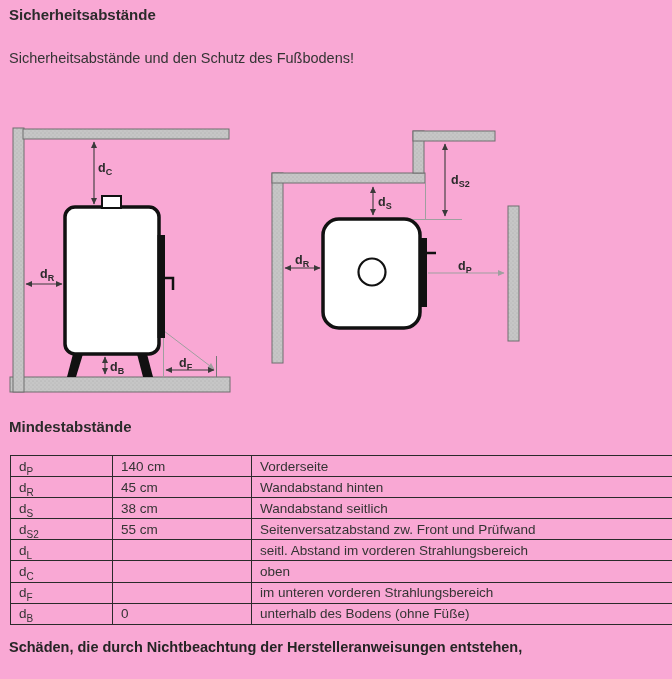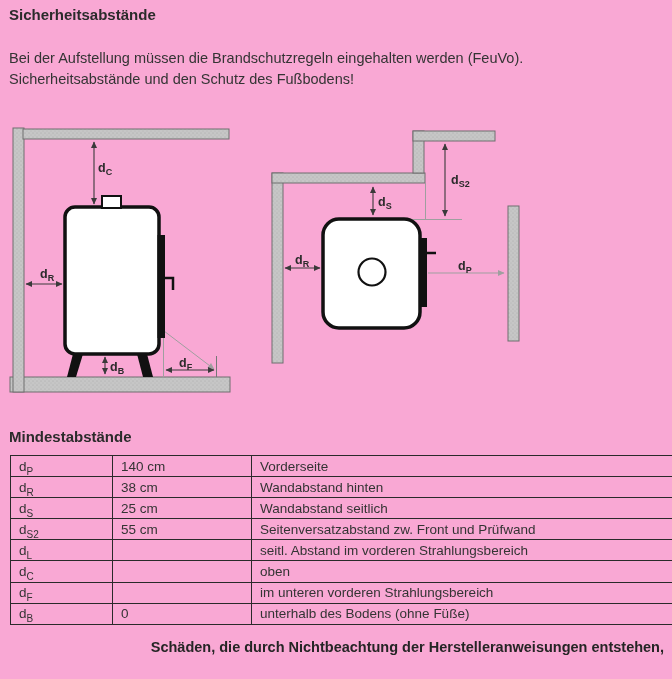--- a/index.html
+++ b/index.html
@@ -27,21 +27,20 @@
   .blk{fill:#111111;}
 </style>
 </head>
 <body>
 
 <div id="page">
 
   <h1 class="doc-h abs" style="left:9px;top:6px;">Sicherheitsabstände</h1>
 
   <div class="bodytext abs" style="left:9px;top:48px;width:655px;">
-    <div>Bei der Aufstellung müssen die Brandschutzregeln eingehalten werden (FeuVo).</div>
     <div>Sicherheitsabstände und den Schutz des Fußbodens!</div>
   </div>
 
   <svg class="abs" style="left:0;top:118px;" width="672" height="282" viewBox="0 118 672 282">
     <defs>
       <pattern id="wp" width="4" height="4" patternUnits="userSpaceOnUse">
         <rect width="4" height="4" fill="#c6c6c6"></rect>
         <circle cx="1" cy="1" r="0.55" fill="#a6a6a6"></circle>
         <circle cx="3" cy="3" r="0.55" fill="#b4b4b4"></circle>
       </pattern>
@@ -103,37 +102,37 @@
       <line class="arr" x1="285" y1="268" x2="320" y2="268" marker-start="url(#ahS)" marker-end="url(#ahE)"></line>
       <line class="gln" x1="428" y1="273" x2="504" y2="273" marker-end="url(#ahG)"></line>
 
       <text class="dlabel" x="378" y="206"><tspan>d</tspan><tspan class="dsub" dy="3">S</tspan></text>
       <text class="dlabel" x="451" y="184"><tspan>d</tspan><tspan class="dsub" dy="3">S2</tspan></text>
       <text class="dlabel" x="295" y="264"><tspan>d</tspan><tspan class="dsub" dy="3">R</tspan></text>
       <text class="dlabel" x="458" y="270"><tspan>d</tspan><tspan class="dsub" dy="3">P</tspan></text>
     </g>
   </svg>
 
-  <h1 class="doc-h abs" style="left:9px;top:418px;margin-top:10px;">Mindestabstände</h1>
+  <h1 class="doc-h abs" style="left:9px;top:418px;">Mindestabstände</h1>
 
   <table class="dist abs" style="left:10px;top:455px;">
     <tbody>
       <tr>
         <td class="c1"><span>d</span><sub>P</sub></td>
         <td class="c2">140 cm</td>
         <td class="c3">Vorderseite</td>
       </tr>
       <tr>
         <td class="c1"><span>d</span><sub>R</sub></td>
-        <td class="c2">38 cm</td>
+        <td class="c2">45 cm</td>
         <td class="c3">Wandabstand hinten</td>
       </tr>
       <tr>
         <td class="c1"><span>d</span><sub>S</sub></td>
-        <td class="c2">25 cm</td>
+        <td class="c2">38 cm</td>
         <td class="c3">Wandabstand seitlich</td>
       </tr>
       <tr>
         <td class="c1"><span>d</span><sub>S2</sub></td>
         <td class="c2">55 cm</td>
         <td class="c3">Seitenversatzabstand zw. Front und Prüfwand</td>
       </tr>
       <tr>
         <td class="c1"><span>d</span><sub>L</sub></td>
         <td class="c2"></td>
@@ -150,17 +149,17 @@
         <td class="c3">im unteren vorderen Strahlungsbereich</td>
       </tr>
       <tr>
         <td class="c1"><span>d</span><sub>B</sub></td>
         <td class="c2">0</td>
         <td class="c3">unterhalb des Bodens (ohne Füße)</td>
       </tr>
     </tbody>
   </table>
 
-  <div class="warn abs" style="left:9px;top:637px;width:655px;text-align:right;">
+  <div class="warn abs" style="left:9px;top:637px;width:655px;">
     <div>Schäden, die durch Nichtbeachtung der Herstelleranweisungen entstehen,</div>
   </div>
 
 </div>
 
 </body></html>

